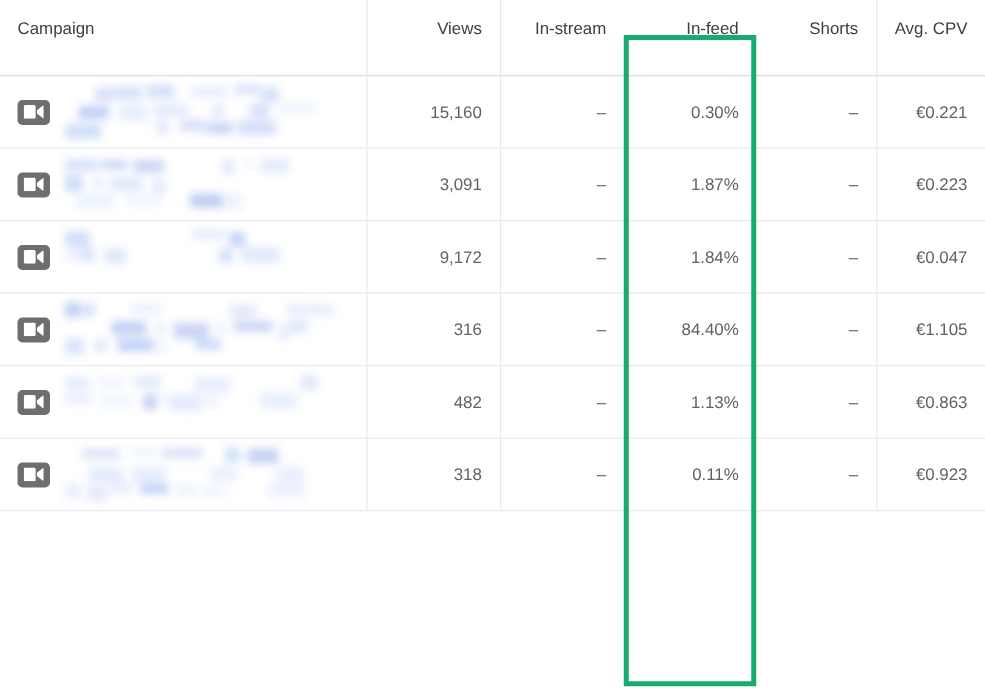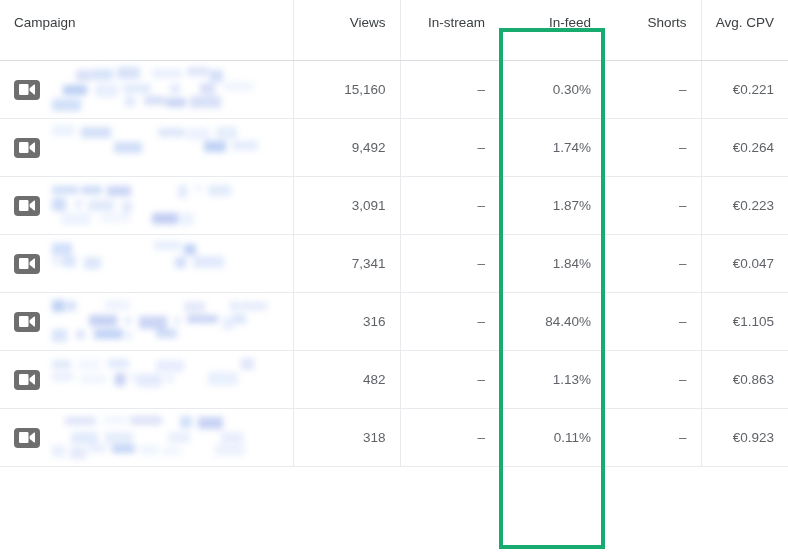--- a/index.html
+++ b/index.html
@@ -205,47 +205,20 @@
         <tr>
           <td class="campaign">
             <div class="camp-inner">
               <span class="vid-icon">
                 <svg width="16" height="11" viewBox="0 0 16 11" aria-hidden="true">
                   <path fill="#ffffff" d="M0 1.2A1.2 1.2 0 0 1 1.2 0h7.1A1.2 1.2 0 0 1 9.5 1.2v8.6A1.2 1.2 0 0 1 8.3 11H1.2A1.2 1.2 0 0 1 0 9.8z"></path>
                   <path fill="#ffffff" d="M10.6 4.2 15.1.6A.55.55 0 0 1 16 1v9a.55.55 0 0 1-.9.42l-4.5-3.6z"></path>
                 </svg>
               </span>
               <div class="blur-block">
-                <i style="left: 0px; top: 0.834203px; width: 22.513px; height: 10.8229px; background: rgb(227, 236, 253); opacity: 0.7;"></i>
-                <i style="left: 28.9439px; top: 2.18761px; width: 30.3723px; height: 11.1547px; background: rgb(185, 205, 244); opacity: 0.65;"></i>
-                <i style="left: 105.64px; top: 3.30876px; width: 27.4856px; height: 9.40802px; background: rgb(185, 205, 244); opacity: 0.51;"></i>
-                <i style="left: 134.643px; top: 3.03723px; width: 22.8855px; height: 12.0349px; background: rgb(227, 236, 253); opacity: 0.72;"></i>
-                <i style="left: 164.116px; top: 2.74854px; width: 21.1117px; height: 11.332px; background: rgb(201, 218, 248); opacity: 0.51;"></i>
-                <i style="left: 62.2538px; top: 17.1627px; width: 28.1357px; height: 11.7439px; background: rgb(169, 194, 242); opacity: 0.59;"></i>
-                <i style="left: 152.366px; top: 16.0164px; width: 21.6191px; height: 11.2436px; background: rgb(185, 205, 244); opacity: 0.97;"></i>
-                <i style="left: 179.53px; top: 16.8826px; width: 26.5815px; height: 8.28411px; background: rgb(215, 227, 251); opacity: 0.75;"></i>
-              </div>
-            </div>
-          </td>
-          <td class="num">9,492</td>
-          <td class="dash sep-left">–</td>
-          <td class="num">1.74%</td>
-          <td class="dash">–</td>
-          <td class="num sep-left">€0.264</td>
-        </tr>
-        <tr>
-          <td class="campaign">
-            <div class="camp-inner">
-              <span class="vid-icon">
-                <svg width="16" height="11" viewBox="0 0 16 11" aria-hidden="true">
-                  <path fill="#ffffff" d="M0 1.2A1.2 1.2 0 0 1 1.2 0h7.1A1.2 1.2 0 0 1 9.5 1.2v8.6A1.2 1.2 0 0 1 8.3 11H1.2A1.2 1.2 0 0 1 0 9.8z"></path>
-                  <path fill="#ffffff" d="M10.6 4.2 15.1.6A.55.55 0 0 1 16 1v9a.55.55 0 0 1-.9.42l-4.5-3.6z"></path>
-                </svg>
-              </span>
-              <div class="blur-block">
                 <i style="left: 0px; top: 3.43164px; width: 26.0065px; height: 8.43751px; background: rgb(201, 218, 248); opacity: 0.94;"></i>
                 <i style="left: 28.5814px; top: 3.10719px; width: 21.0658px; height: 8.78942px; background: rgb(169, 194, 242); opacity: 0.64;"></i>
                 <i style="left: 54.8244px; top: 3.25881px; width: 24.3227px; height: 9.93136px; background: rgb(188, 201, 242); opacity: 0.83;"></i>
                 <i style="left: 126.189px; top: 2.54598px; width: 8.78699px; height: 12.7696px; background: rgb(223, 231, 252); opacity: 0.97;"></i>
                 <i style="left: 142.925px; top: 1.50847px; width: 7.29364px; height: 9.02888px; background: rgb(227, 236, 253); opacity: 0.58;"></i>
                 <i style="left: 156.383px; top: 2.19111px; width: 22.8068px; height: 11.1858px; background: rgb(201, 218, 248); opacity: 0.58;"></i>
                 <i style="left: 0px; top: 15.7605px; width: 14.478px; height: 12.643px; background: rgb(169, 194, 242); opacity: 0.61;"></i>
                 <i style="left: 22.8921px; top: 16.2194px; width: 6.86713px; height: 10.691px; background: rgb(223, 231, 252); opacity: 0.84;"></i>
                 <i style="left: 35.5051px; top: 17.2758px; width: 26.6247px; height: 11.4596px; background: rgb(185, 205, 244); opacity: 0.46;"></i>
                 <i style="left: 69.5297px; top: 18.1831px; width: 10.5242px; height: 12.5329px; background: rgb(223, 231, 252); opacity: 0.97;"></i>
@@ -276,21 +249,21 @@
                 <i style="left: 102.161px; top: 0.737229px; width: 26.7084px; height: 8.69909px; background: rgb(215, 227, 251); opacity: 0.66;"></i>
                 <i style="left: 132.133px; top: 3.21282px; width: 12.3616px; height: 11.4236px; background: rgb(169, 194, 242); opacity: 0.78;"></i>
                 <i style="left: 0px; top: 15.9925px; width: 8.36898px; height: 9.69707px; background: rgb(223, 231, 252); opacity: 0.66;"></i>
                 <i style="left: 10.2229px; top: 15.7071px; width: 13.5305px; height: 10.5021px; background: rgb(215, 227, 251); opacity: 0.99;"></i>
                 <i style="left: 31.7444px; top: 16.7544px; width: 17.6305px; height: 12.1994px; background: rgb(201, 218, 248); opacity: 0.69;"></i>
                 <i style="left: 122.673px; top: 16.0842px; width: 10.9455px; height: 11.5399px; background: rgb(169, 194, 242); opacity: 0.57;"></i>
                 <i style="left: 140.818px; top: 15.7381px; width: 30.7688px; height: 12.0734px; background: rgb(215, 227, 251); opacity: 0.81;"></i>
               </div>
             </div>
           </td>
-          <td class="num">7,341</td>
+          <td class="num">9,172</td>
           <td class="dash sep-left">–</td>
           <td class="num">1.84%</td>
           <td class="dash">–</td>
           <td class="num sep-left">€0.047</td>
         </tr>
         <tr>
           <td class="campaign">
             <div class="camp-inner">
               <span class="vid-icon">
                 <svg width="16" height="11" viewBox="0 0 16 11" aria-hidden="true">

